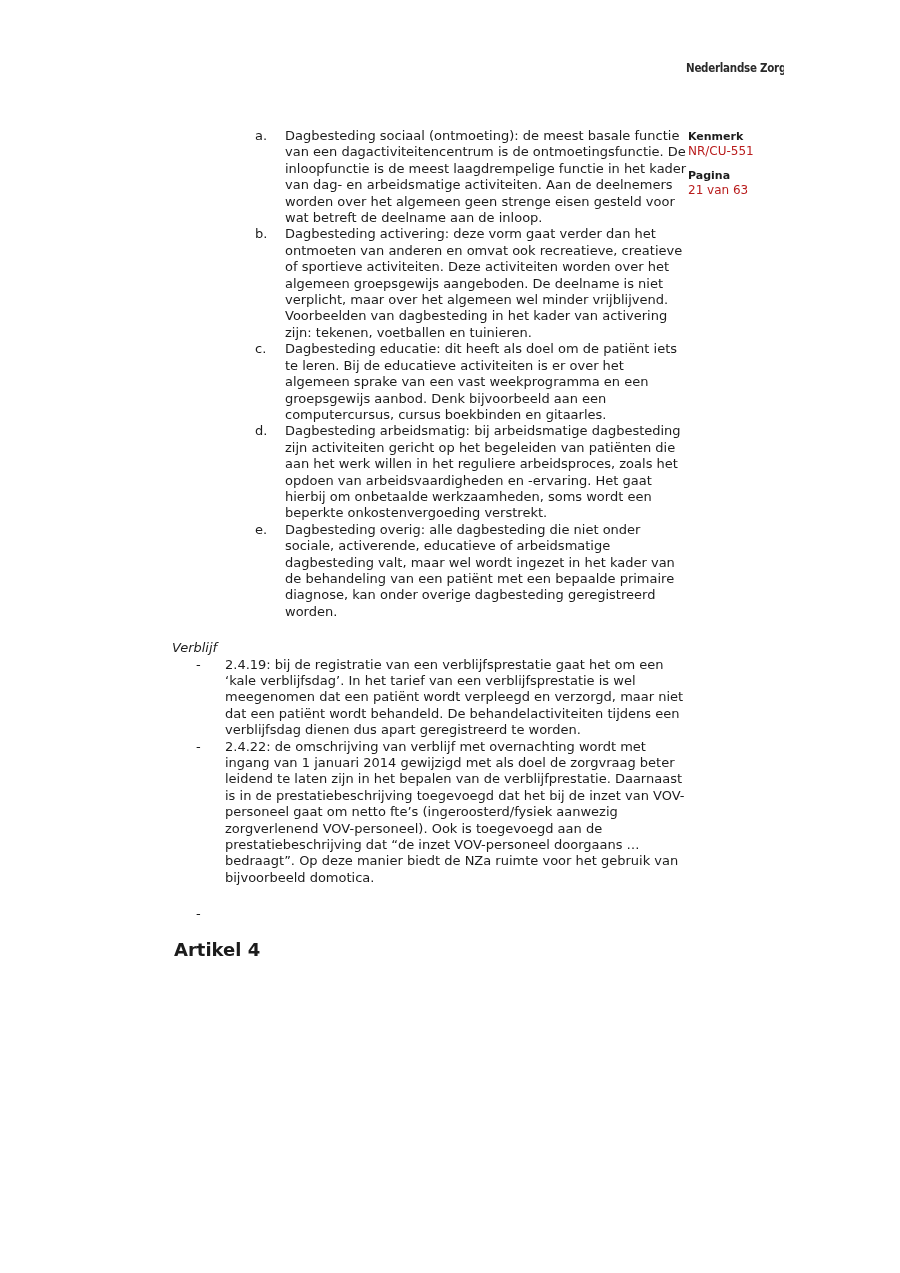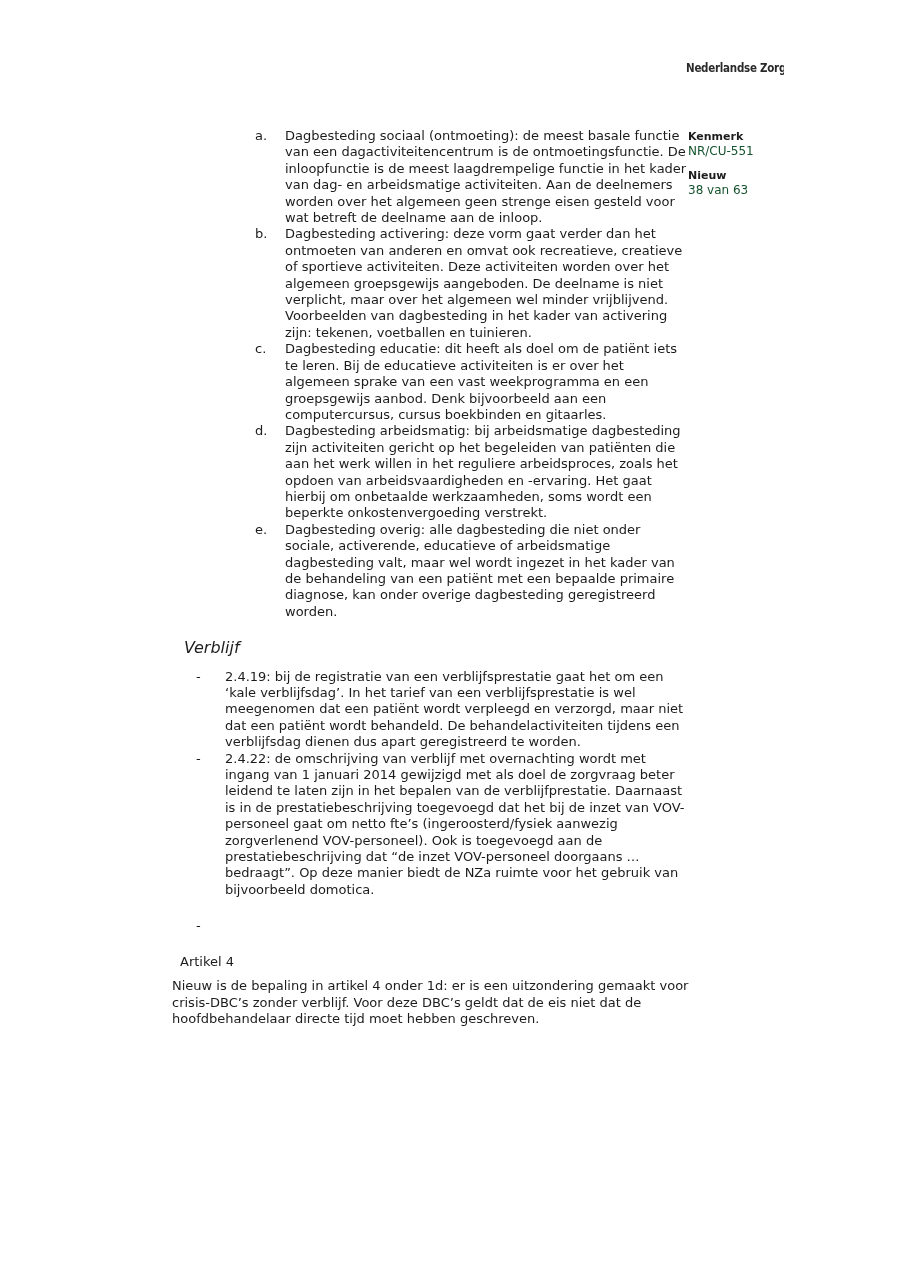--- a/index.html
+++ b/index.html
@@ -39,21 +39,21 @@
   .meta-block { margin-bottom: 10px; }
   .meta-label {
     font-size: 11px;
     font-weight: bold;
     color: #1c1c1c;
     line-height: 14px;
   }
   .meta-value {
     font-size: 12px;
     line-height: 15px;
-    color: #14532d;
+    color: #b91c1c;
   }
   
   .content {
     position: absolute;
     left: 172px;
     top: 128px;
     width: 520px;
     font-size: 13px;
     line-height: 16.4px;
     color: #1c1c1c;
@@ -70,31 +70,31 @@
   }
   .letter-item .text { flex: 1; }
   .dash-item { display: flex; }
   .dash-item .marker {
     flex: 0 0 29px;
     margin-left: 24px;
   }
   .dash-item .text { flex: 1; }
   .section { margin-top: 20px; }
   .italic-heading {
-    font-size: 16px;
+    font-size: 13px;
     font-weight: normal;
     font-style: italic;
-    margin: 12px;
+    margin: 0;
     line-height: 16.4px;
   }
   .bold-heading {
-    font-size: 13px;
-    font-weight: normal;
+    font-size: 18px;
+    font-weight: bold;
     font-style: normal;
-    margin: 8px;
+    margin: 2px;
     line-height: 16.4px;
   }
   .artikel-section { margin-top: 19px; }
   .body-par {
     margin: 0;
     line-height: 16.4px;
   }
 </style>
 </head>
 <body>
@@ -102,22 +102,22 @@
 <div class="page">
 
   <div class="logo">Nederlandse Zorgautoriteit</div>
 
   <aside class="meta">
     <div class="meta-block">
       <div class="meta-label">Kenmerk</div>
       <div class="meta-value">NR/CU-551</div>
     </div>
     <div class="meta-block">
-      <div class="meta-label">Nieuw</div>
-      <div class="meta-value">38 van 63</div>
+      <div class="meta-label">Pagina</div>
+      <div class="meta-value">21 van 63</div>
     </div>
   </aside>
 
   <main class="content">
 
     <ol class="letter-list">
       <li class="letter-item">
         <span class="marker">a.</span>
         <span class="text">Dagbesteding sociaal (ontmoeting): de meest basale functie van een dagactiviteitencentrum is de ontmoetingsfunctie. De inloopfunctie is de meest laagdrempelige functie in het kader van dag- en arbeidsmatige activiteiten. Aan de deelnemers worden over het algemeen geen strenge eisen gesteld voor wat betreft de deelname aan de inloop.</span>
       </li>
@@ -156,17 +156,16 @@
     <section class="section">
       <ul class="dash-list">
         <li class="dash-item">
           <span class="marker">-</span>
         </li>
       </ul>
     </section>
 
     <section class="artikel-section">
       <h3 class="bold-heading">Artikel 4</h3>
-      <p class="body-par">Nieuw is de bepaling in artikel 4 onder 1d: er is een uitzondering gemaakt voor crisis-DBC’s zonder verblijf. Voor deze DBC’s geldt dat de eis niet dat de hoofdbehandelaar directe tijd moet hebben geschreven.</p>
     </section>
 
   </main>
 </div>
 
 </body></html>

